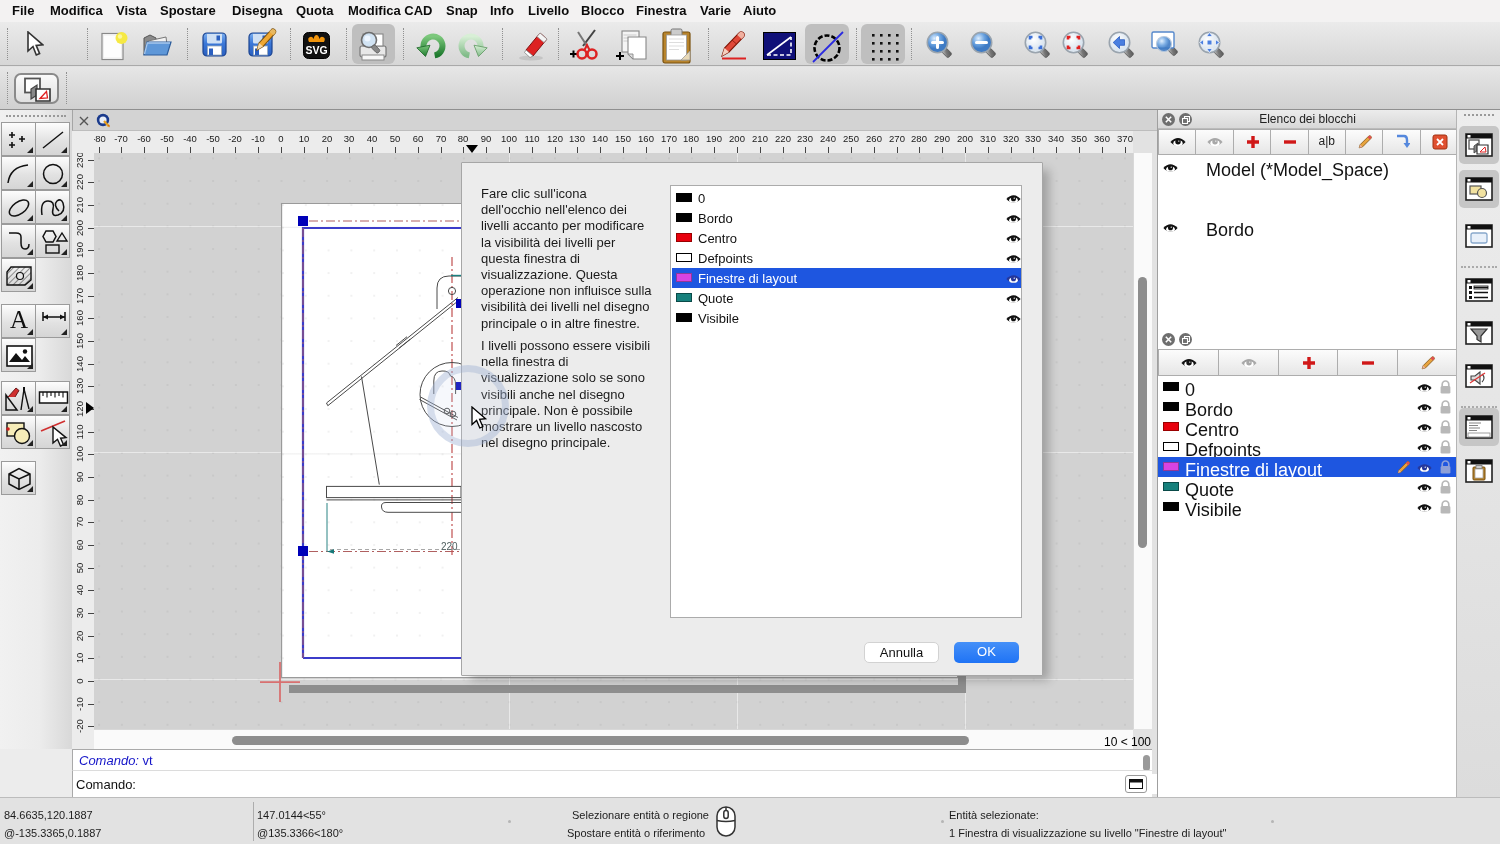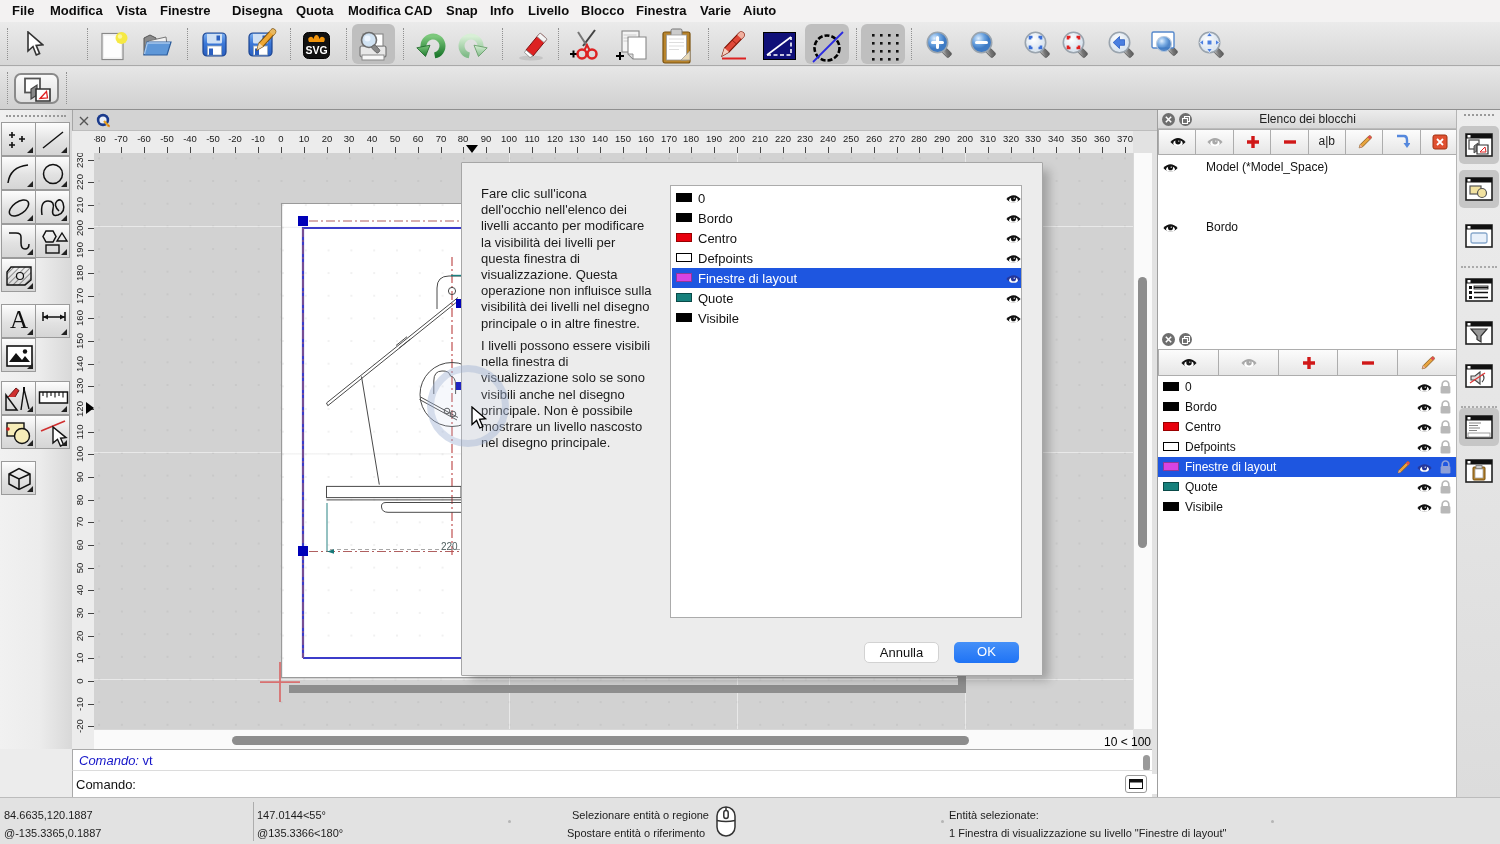--- a/index.html
+++ b/index.html
@@ -33,32 +33,32 @@
 #hthumb{position:absolute;left:138px;top:6px;width:737px;height:9px;background:#8d8d8d;border-radius:5px}
 #zoomlbl{position:absolute;left:1010px;top:5px;width:48px;font-size:12px;color:#000000;white-space:nowrap}
 #cmdhist{left:72px;top:749px;width:1080px;height:21px;background:#fff;border-top:1px solid #a9a9a9;border-left:1px solid #a9a9a9}
 #cmdin{left:72px;top:770px;width:1080px;height:27px;background:#fff;border-top:1px solid #dcdcdc;border-left:1px solid #a9a9a9}
 #statusbar{left:0;top:797px;width:1500px;height:47px;background:#e2e2e2;border-top:1px solid #bcbcbc;font-size:11px;color:#1c1c1c}
 #rpanel{left:1157px;top:110px;width:299px;height:687px;background:#fff;border-left:1px solid #9f9f9f}
 #rstrip{left:1456px;top:110px;width:44px;height:687px;background:linear-gradient(#ededed,#dcdcdc);border-left:1px solid #b5b5b5}
 .ptitle{position:absolute;left:0;width:299px;height:19px;background:linear-gradient(#ececec,#d8d8d8);border-bottom:1px solid #bbb;text-align:center;font-size:12px;color:#222;line-height:19px}
 .ptb{position:absolute;left:0;width:299px;background:linear-gradient(#f6f6f6,#dedede)}
 .ptbbtn{position:absolute;top:0;height:100%;border:1px solid #adadad;background:linear-gradient(#fcfcfc,#e6e6e6)}
-.lrow{position:absolute;left:0;width:298px;height:20px;font-size:12px;color:#111}
+.lrow{position:absolute;left:0;width:298px;height:20px;font-size:18px;color:#111}
 .dlg{left:461px;top:162px;width:582px;height:514px;background:#ececec;border:1px solid #a6a6a6;box-shadow:8px 6px 9px -2px rgba(60,60,60,0.33);border-radius:1px}
 .dtxt{position:absolute;left:19px;width:224px;font-size:13px;line-height:16.2px;color:#1b1b1b}
 #dlist{position:absolute;left:208px;top:22px;width:352px;height:433px;background:#fff;border:1px solid #ababab}
 .drow{position:absolute;left:1px;width:349px;height:20px;font-size:13px;color:#111}
 .btn{position:absolute;height:21px;border-radius:5px;font-size:13px;text-align:center;line-height:20px}
 </style></head><body>
 <div id="menubar" class="ab">
 <span style="left:12px">File</span>
 <span style="left:50px">Modifica</span>
 <span style="left:116px">Vista</span>
-<span style="left:160px">Finestre</span>
+<span style="left:160px">Spostare</span>
 <span style="left:232px">Disegna</span>
 <span style="left:296px">Quota</span>
 <span style="left:348px">Modifica CAD</span>
 <span style="left:446px">Snap</span>
 <span style="left:490px">Info</span>
 <span style="left:528px">Livello</span>
 <span style="left:581px">Blocco</span>
 <span style="left:636px">Finestra</span>
 <span style="left:700px">Varie</span>
 <span style="left:743px">Aiuto</span>

